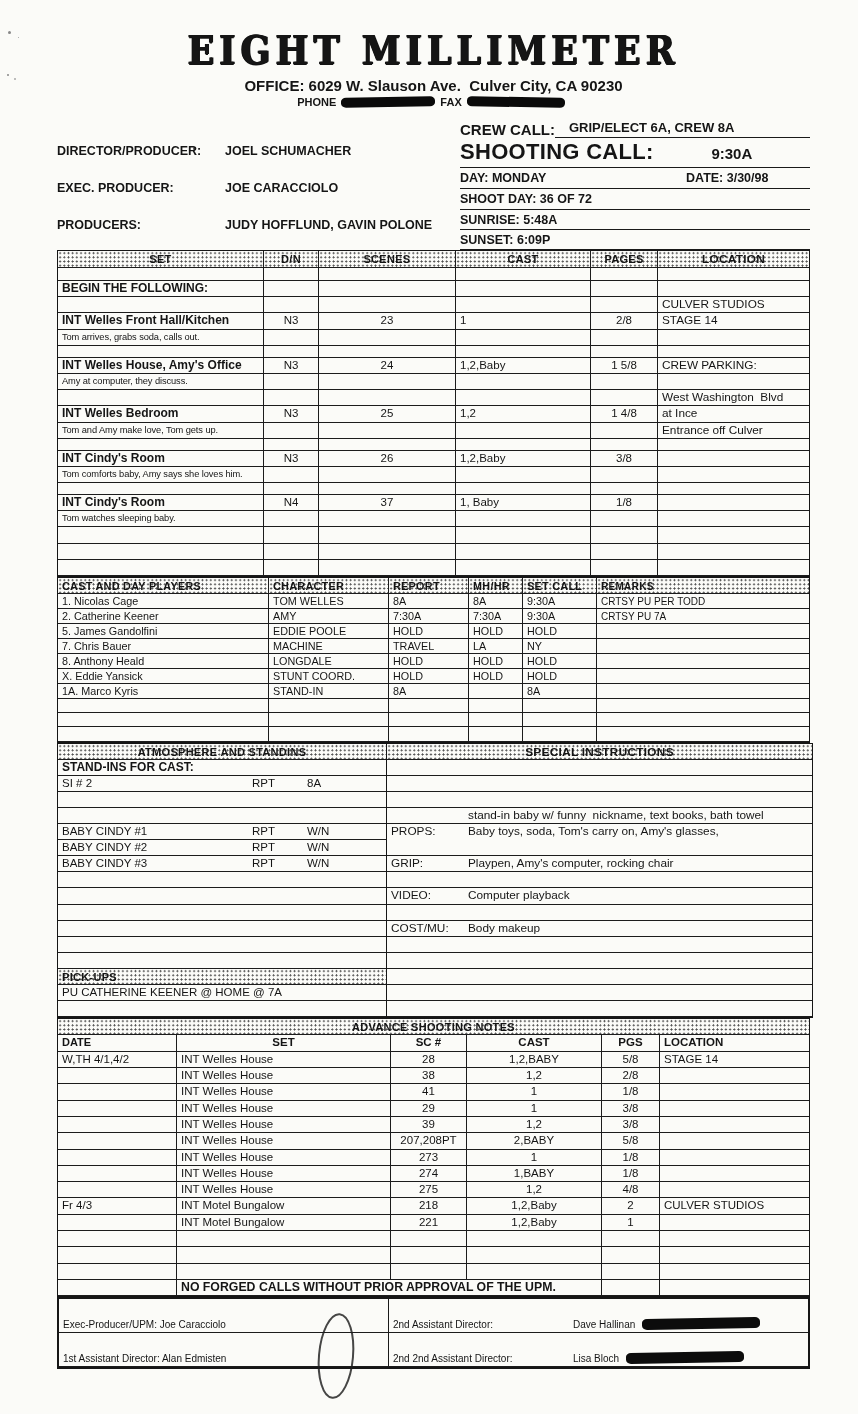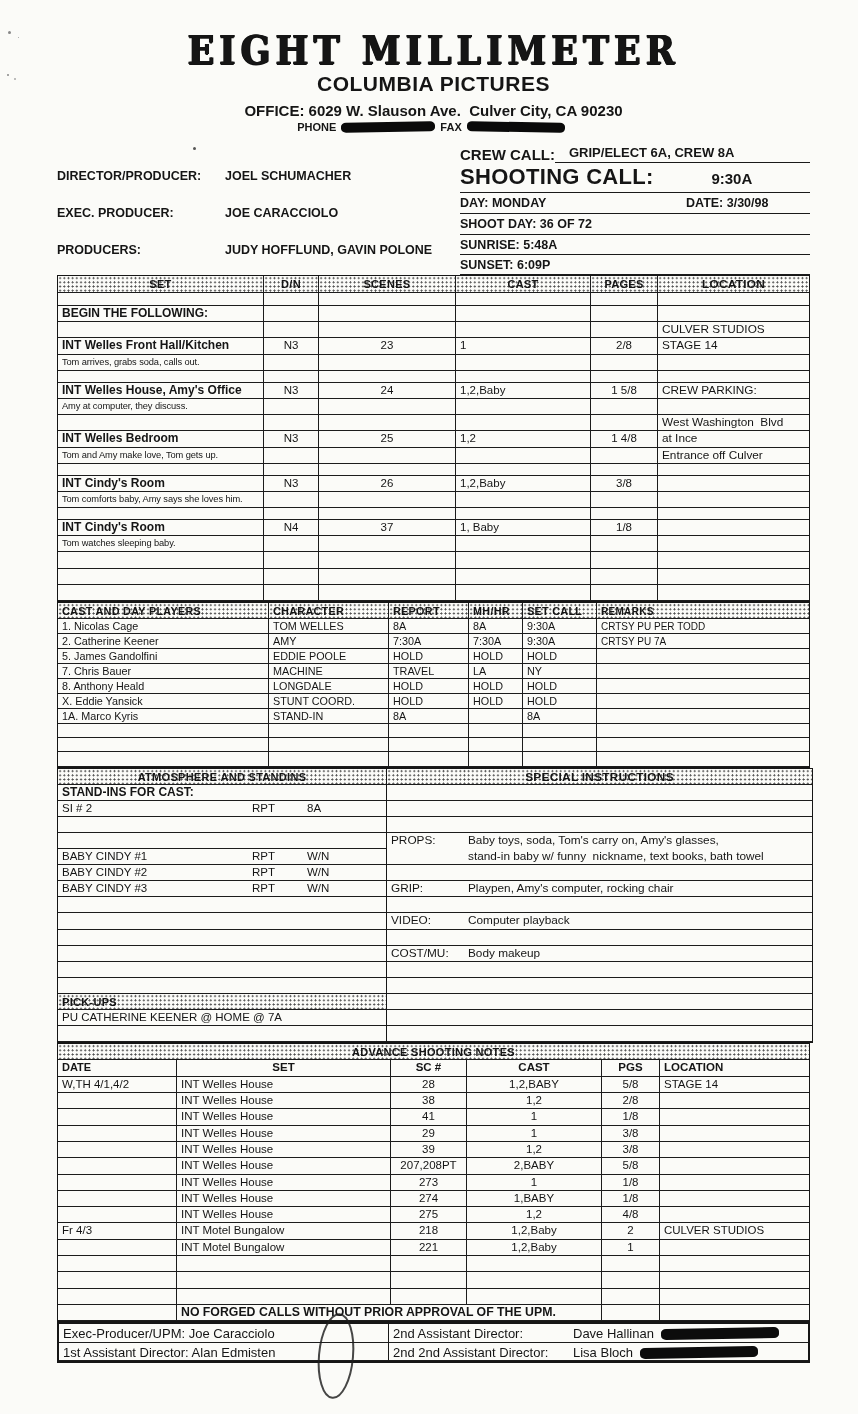--- a/index.html
+++ b/index.html
@@ -56,42 +56,41 @@
   .t-spec .trow{grid-template-columns:77px 1fr;min-height:16.1px}
   .t-atm .tcell,.t-spec .tcell{border-right:none}
   .t-spec .c0,.t-spec .c1{font-size:11.8px}
   .nb .tcell{border-bottom:none}
   .t-adv .trow{grid-template-columns:119px 214px 76px 135px 58px 1fr;min-height:16.3px}
   .t-adv .c2,.t-adv .c3,.t-adv .c4{text-align:center}
   .t-adv .rt-colhdr .c0{font-size:11px;text-align:left}
   .t-adv .rt-colhdr .c5{text-align:left}
   .t-foot{border-width:2px}
   .t-foot .trow{grid-template-columns:330px 180px 1fr;min-height:18.5px}
-  .t-foot .tcell{font-size:13px;padding-top:2px;border-right:none;line-height:15px}
+  .t-foot .tcell{font-size:10px;padding-top:18px;border-right:none;line-height:15px}
   .t-foot .c0{border-right:1.5px solid #1a1a1a}
   .redact::after{content:"";display:inline-block;width:118px;height:11px;background:#0c0c0c;border-radius:5px/4px;margin-left:7px;vertical-align:-1px;transform:rotate(-1deg)}
   
   .speck{position:absolute;background:#888;border-radius:50%}
   #sp1{left:8px;top:31px;width:3px;height:3px;box-shadow:9px 5px 0 -1px #9a9a9a}
   #sp2{left:7px;top:74px;width:2px;height:2px;box-shadow:7px 4px 0 #a8a8a8}
   #sp3{left:193px;top:147px;width:3px;height:3px;background:#555}
   .pen-mark{position:absolute;left:0;top:0;pointer-events:none}
 </style>
 </head>
 <body>
 
 <div class="speck" id="sp1"></div>
 <div class="speck" id="sp2"></div>
 <div class="speck" id="sp3"></div>
 
 <div class="content">
 
   <div>
     <div class="title">EIGHT MILLIMETER</div>
-    <div class="studio">COLUMBIA PICTURES</div>
     <div class="office">OFFICE: 6029 W. Slauson Ave.  Culver City, CA 90230</div>
     <div class="phoneline">
       <span>PHONE</span><span class="blob blob-phone"></span><span>FAX</span><span class="blob blob-fax"></span>
     </div>
   </div>
 
   <div class="info">
     <div class="info-left">
       <div class="info-row">
         <span class="lbl">DIRECTOR/PRODUCER:</span>
@@ -476,27 +475,27 @@
           <div class="tcell c1"></div>
         </div>
         <div class="trow">
           <div class="tcell c0"></div>
           <div class="tcell c1"></div>
         </div>
         <div class="trow">
           <div class="tcell c0"></div>
           <div class="tcell c1"></div>
         </div>
+        <div class="trow">
+          <div class="tcell c0"></div>
+          <div class="tcell c1">stand-in baby w/ funny  nickname, text books, bath towel</div>
+        </div>
         <div class="trow nb">
           <div class="tcell c0">PROPS:</div>
           <div class="tcell c1">Baby toys, soda, Tom's carry on, Amy's glasses,</div>
-        </div>
-        <div class="trow">
-          <div class="tcell c0"></div>
-          <div class="tcell c1">stand-in baby w/ funny  nickname, text books, bath towel</div>
         </div>
         <div class="trow">
           <div class="tcell c0"></div>
           <div class="tcell c1"></div>
         </div>
         <div class="trow">
           <div class="tcell c0">GRIP:</div>
           <div class="tcell c1">Playpen, Amy's computer, rocking chair</div>
         </div>
         <div class="trow">

